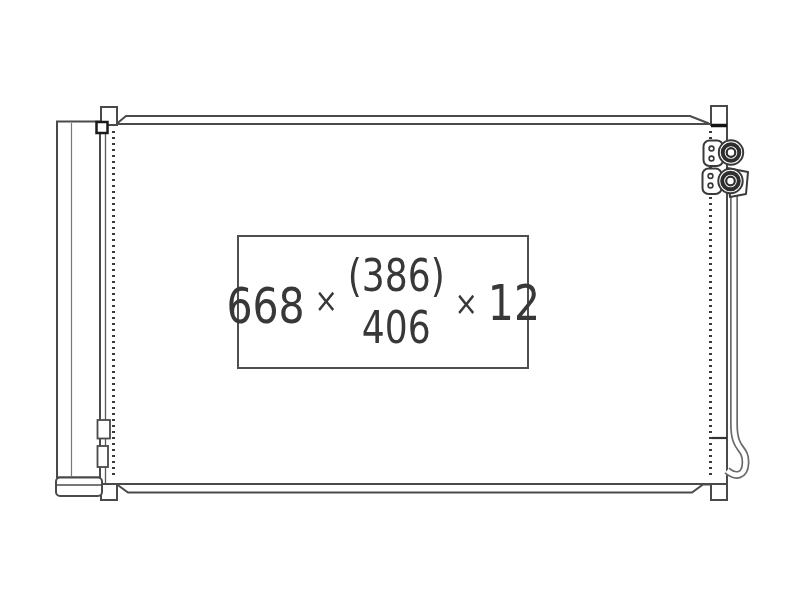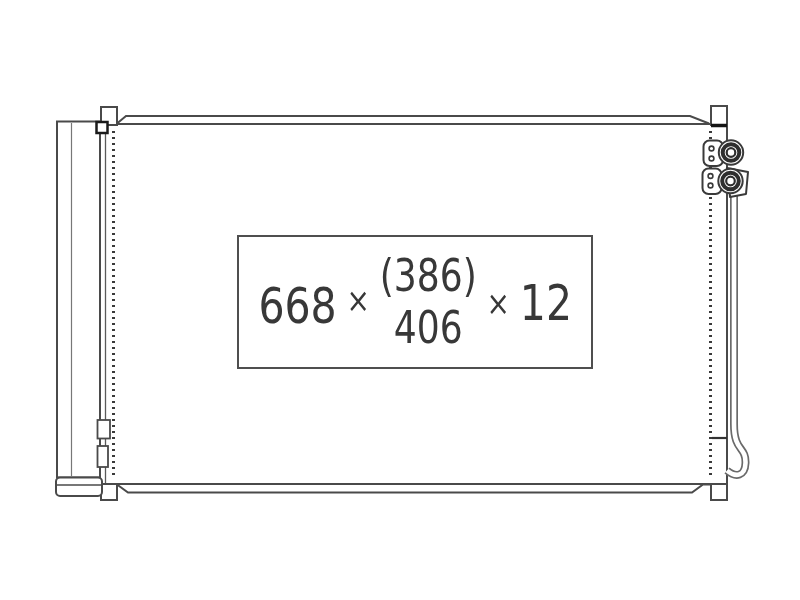--- a/index.html
+++ b/index.html
@@ -20,21 +20,21 @@
     left: 0;
     top: 0;
     width: 800px;
     height: 600px;
   }
   
   .dim-box {
     position: absolute;
     left: 237px;
     top: 235px;
-    width: 356px;
+    width: 292px;
     height: 134px;
     box-sizing: border-box;
     background: #ffffff;
     border: 2px solid #4f4f4f;
     display: flex;
     align-items: center;
     justify-content: center;
     color: #383838;
   }
   .dim-row {

